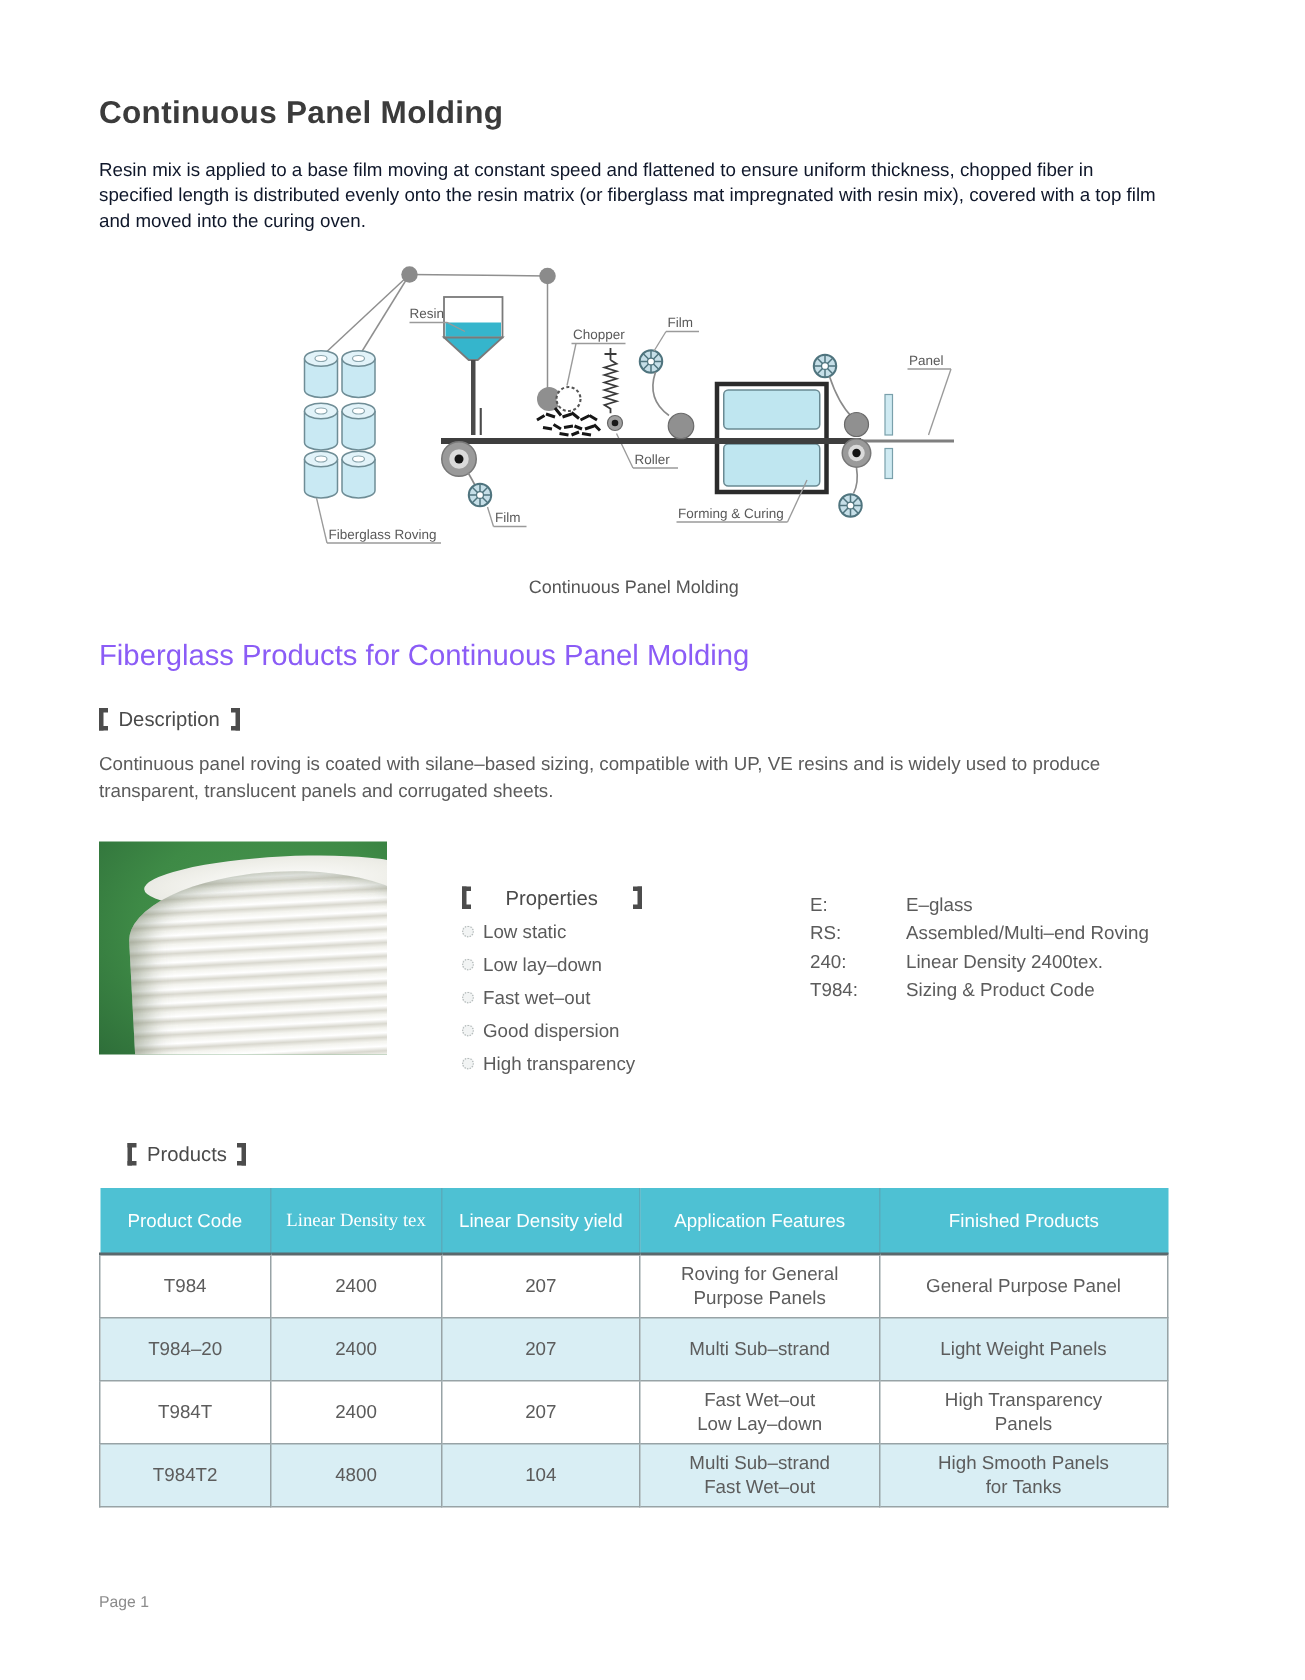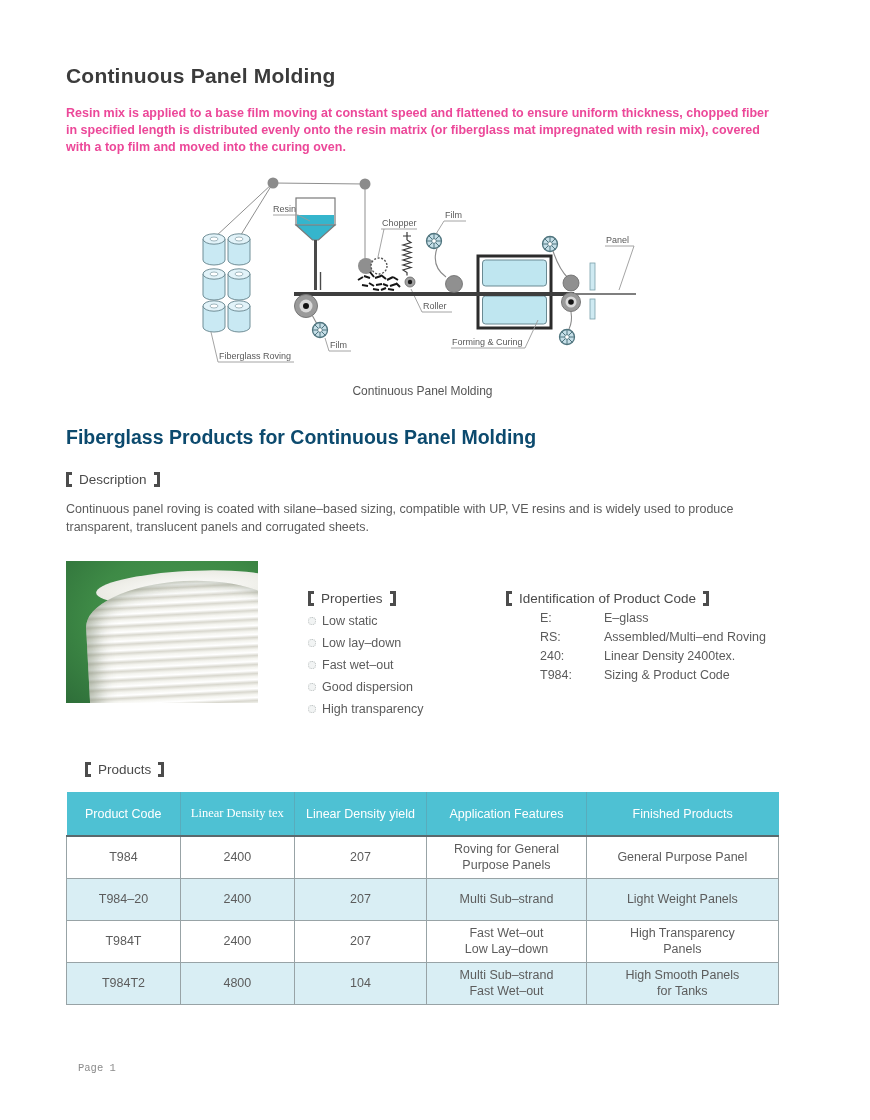--- a/index.html
+++ b/index.html
@@ -7,28 +7,28 @@
   .page {
     position:relative;
     width:870px; height:1120px;
     background:#ffffff;
     font-family:"Liberation Sans","DejaVu Sans",sans-serif;
     color:#5b5b5b;
     padding:64px 70px 0 66px;
     overflow:hidden;
   }
   .h1 { font-size:21px; font-weight:bold; color:#3b3b3b; letter-spacing:.2px; }
-  .intro { margin-top:17px; width:706px; font-size:12.5px; line-height:17px; color:#ec4899;font-weight:bold; }
+  .intro { margin-top:17px; width:706px; font-size:12.5px; line-height:17px; color:#0f172a; }
 
   
   .diagram-wrap { margin-top:12px; width:713px; }
   .diagram-svg { display:block; margin-left:112px; }
   .diagram-caption { margin-top:4px; text-align:center; font-size:12px; color:#555; width:713px; }
 
-  .h2 { margin-top:28px; font-size:19.5px; font-weight:bold; color:#0c4a6e; }
+  .h2 { margin-top:28px; font-size:19.5px; font-weight:normal; color:#8b5cf6; }
   .h3 { margin-top:26px; font-size:17px; font-weight:bold; color:#2aa9bc; }
 
   
   .bkt-title { margin-top:23px; font-size:13.5px; color:#4a4a4a; display:flex; align-items:flex-end; }
   .bkt { display:inline-block; width:6px; height:15px; }
   .bkt-l { border-left:3px solid #4c4c4c; border-top:3px solid #4c4c4c; border-bottom:3px solid #4c4c4c; margin-right:7px; }
   .bkt-r { border-right:3px solid #4c4c4c; border-top:3px solid #4c4c4c; border-bottom:3px solid #4c4c4c; margin-left:7px; }
   .desc-text { margin-top:13px; width:690px; font-size:12.5px; line-height:18px; }
 
   
@@ -44,21 +44,21 @@
     transform:rotate(-3deg);
     box-shadow:inset 10px 0 16px rgba(110,125,100,.45), inset -4px 0 10px rgba(140,145,130,.3);
   }
   .roving-top {
     position:absolute; left:30px; top:10px; width:185px; height:34px;
     border-radius:50%;
     background:radial-gradient(ellipse at 50% 50%, #ffffff 0%, #eeeee8 60%, #dededa 100%);
     transform:rotate(-3deg);
   }
   .props-col { margin-left:50px; padding-top:30px; width:158px; flex:none; }
-  .props-col .bkt-title { margin-top:0; }
+  .props-col .bkt-title { margin-top:0;gap:16px; }
   .prop-item { display:flex; align-items:center; margin-top:8px; font-size:12.5px; color:#5b5b5b; }
   .prop-item:first-of-type { margin-top:12px; }
   .bullet-icon { flex:none; width:8px; height:8px; border:1.5px dotted #b6bcbc; border-radius:50%; margin-right:6px; background:#f2f4f4; }
 
   .id-col { margin-left:40px; padding-top:30px; flex:1; }
   .id-col .bkt-title { margin-top:0; }
   .id-eg-row { display:flex; margin-top:11px; font-size:12.5px; }
   .id-eg { width:31px; }
   .id-row { display:flex; margin-top:5px; font-size:12.5px; }
   .id-code { margin-left:34px; width:64px; }
@@ -74,21 +74,21 @@
   table.products th:last-child { border-right:none; }
   table.products td {
     height:42px; text-align:center; vertical-align:middle;
     font-size:12.5px; color:#5c5c5c; line-height:16px;
     border:1.5px solid #98a3a6; white-space:pre-line;
   }
   tr.alt td { background:#d9eef4; }
   .col-1 { width:16%; } .col-2 { width:16%;font-family:Liberation Serif, serif; } .col-3 { width:18.6%; }
   .col-4 { width:22.4%; } .col-5 { width:27%; }
 
-  .footer { position:absolute; left:78px; bottom:46px; font-size:10.5px; color:#8c8c8c;font-family:Liberation Mono, monospace; }
+  .footer { position:absolute; left:66px; bottom:46px; font-size:10.5px; color:#8c8c8c; }
 
   svg text { font-family:"Liberation Sans","DejaVu Sans",sans-serif; font-size:9px; fill:#5a5a5a; }
 </style>
 </head>
 <body>
 
 <div class="page">
 
   <div class="h1">Continuous Panel Molding</div>
 
@@ -269,25 +269,20 @@
         <span class="bullet-icon"></span>
         <span>Good dispersion</span>
       </div>
       <div class="prop-item">
         <span class="bullet-icon"></span>
         <span>High transparency</span>
       </div>
     </div>
 
     <div class="id-col">
-      <div class="bkt-title">
-        <span class="bkt bkt-l"></span>
-        <span>Identification of Product Code</span>
-        <span class="bkt bkt-r"></span>
-      </div>
       <div class="id-row">
         <span class="id-code">E:</span>
         <span class="id-meaning">E–glass</span>
       </div>
       <div class="id-row">
         <span class="id-code">RS:</span>
         <span class="id-meaning">Assembled/Multi–end Roving</span>
       </div>
       <div class="id-row">
         <span class="id-code">240:</span>

